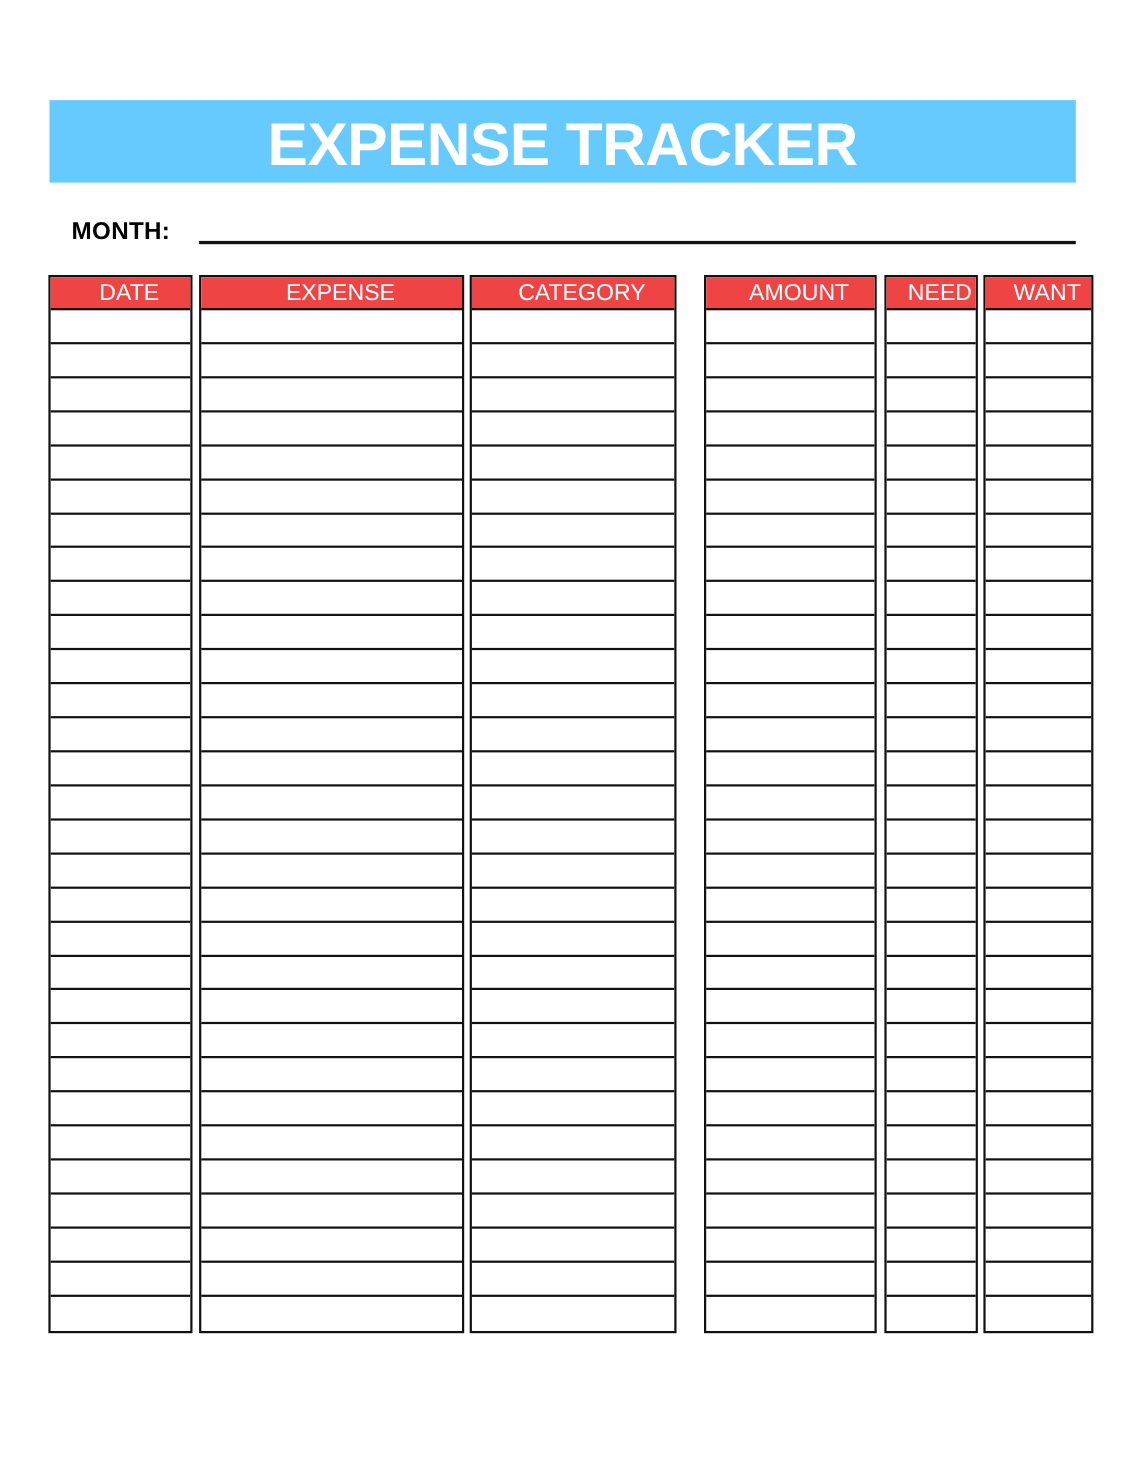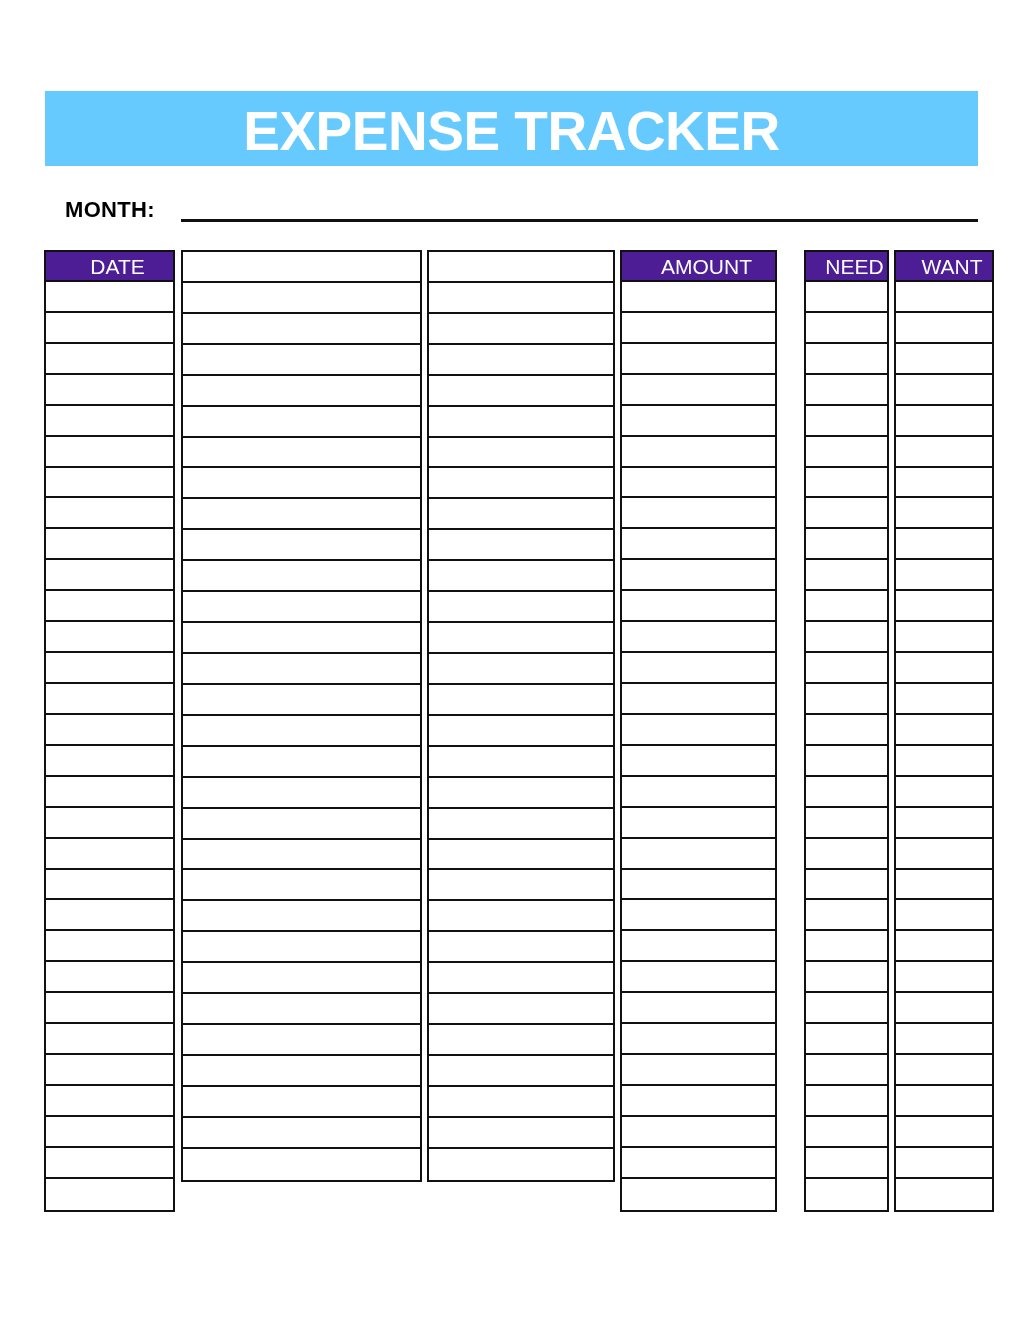--- a/index.html
+++ b/index.html
@@ -55,21 +55,21 @@
     .col {
       position: absolute;
       top: 250px;
       box-sizing: border-box;
       border: 2px solid #111111;
       background: #ffffff;
     }
     .col-header {
       height: 30px;
       box-sizing: border-box;
-      background: #4c1d95;
+      background: #ef4444;
       border-bottom: 2px solid #111111;
       color: #ffffff;
       font-family: "Liberation Sans", sans-serif;
       font-size: 21px;
       text-align: center;
       line-height: 29px;
       white-space: nowrap;
       overflow: hidden;
       padding-left: 16px;
     }
@@ -122,20 +122,21 @@
       <div class="cell"></div>
       <div class="cell"></div>
       <div class="cell"></div>
       <div class="cell"></div>
       <div class="cell"></div>
       <div class="cell"></div>
     </div>
 </div>
 
 <div class="col" style="left:181px; width:241px;">
+  <div class="col-header">EXPENSE</div>
   <div class="cells">
       <div class="cell"></div>
       <div class="cell"></div>
       <div class="cell"></div>
       <div class="cell"></div>
       <div class="cell"></div>
       <div class="cell"></div>
       <div class="cell"></div>
       <div class="cell"></div>
       <div class="cell"></div>
@@ -157,55 +158,56 @@
       <div class="cell"></div>
       <div class="cell"></div>
       <div class="cell"></div>
       <div class="cell"></div>
       <div class="cell"></div>
       <div class="cell"></div>
     </div>
 </div>
 
 <div class="col" style="left:427px; width:188px;">
-  <div class="cells">
-      <div class="cell"></div>
-      <div class="cell"></div>
-      <div class="cell"></div>
-      <div class="cell"></div>
-      <div class="cell"></div>
-      <div class="cell"></div>
-      <div class="cell"></div>
-      <div class="cell"></div>
-      <div class="cell"></div>
-      <div class="cell"></div>
-      <div class="cell"></div>
-      <div class="cell"></div>
-      <div class="cell"></div>
-      <div class="cell"></div>
-      <div class="cell"></div>
-      <div class="cell"></div>
-      <div class="cell"></div>
-      <div class="cell"></div>
-      <div class="cell"></div>
-      <div class="cell"></div>
-      <div class="cell"></div>
-      <div class="cell"></div>
-      <div class="cell"></div>
-      <div class="cell"></div>
-      <div class="cell"></div>
-      <div class="cell"></div>
-      <div class="cell"></div>
-      <div class="cell"></div>
-      <div class="cell"></div>
-      <div class="cell"></div>
-    </div>
-</div>
-
-<div class="col" style="left:620px; width:157px;">
+  <div class="col-header">CATEGORY</div>
+  <div class="cells">
+      <div class="cell"></div>
+      <div class="cell"></div>
+      <div class="cell"></div>
+      <div class="cell"></div>
+      <div class="cell"></div>
+      <div class="cell"></div>
+      <div class="cell"></div>
+      <div class="cell"></div>
+      <div class="cell"></div>
+      <div class="cell"></div>
+      <div class="cell"></div>
+      <div class="cell"></div>
+      <div class="cell"></div>
+      <div class="cell"></div>
+      <div class="cell"></div>
+      <div class="cell"></div>
+      <div class="cell"></div>
+      <div class="cell"></div>
+      <div class="cell"></div>
+      <div class="cell"></div>
+      <div class="cell"></div>
+      <div class="cell"></div>
+      <div class="cell"></div>
+      <div class="cell"></div>
+      <div class="cell"></div>
+      <div class="cell"></div>
+      <div class="cell"></div>
+      <div class="cell"></div>
+      <div class="cell"></div>
+      <div class="cell"></div>
+    </div>
+</div>
+
+<div class="col" style="left:640px; width:157px;">
   <div class="col-header">AMOUNT</div>
   <div class="cells">
       <div class="cell"></div>
       <div class="cell"></div>
       <div class="cell"></div>
       <div class="cell"></div>
       <div class="cell"></div>
       <div class="cell"></div>
       <div class="cell"></div>
       <div class="cell"></div>

